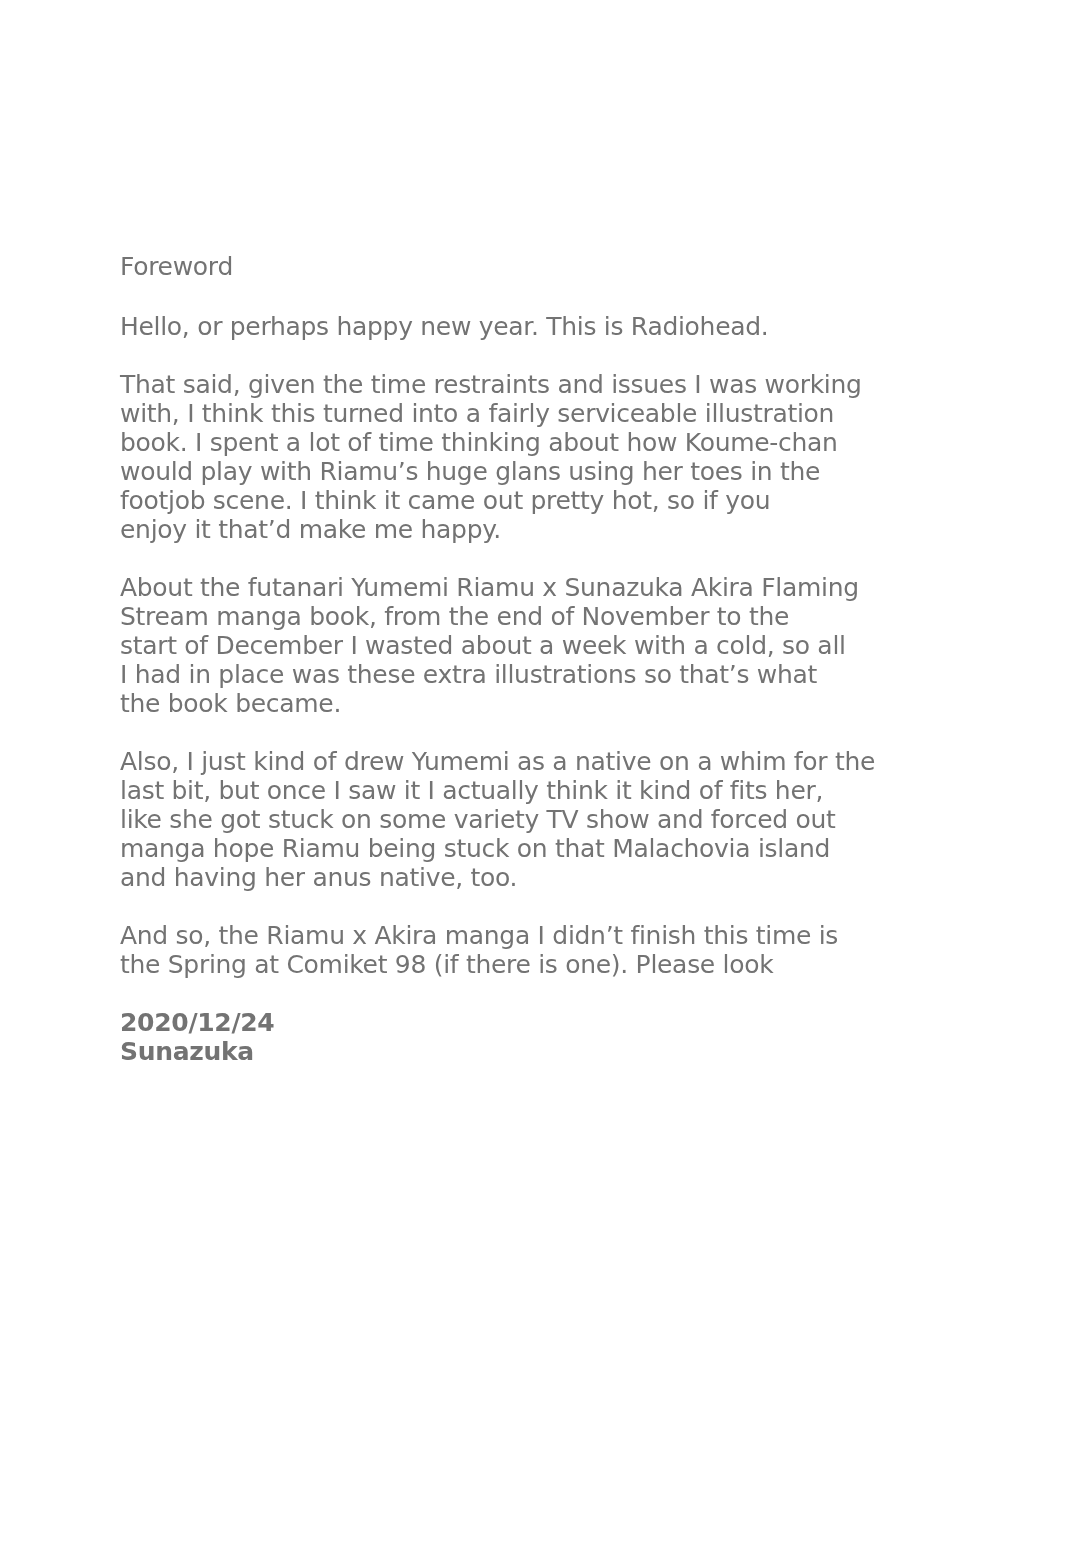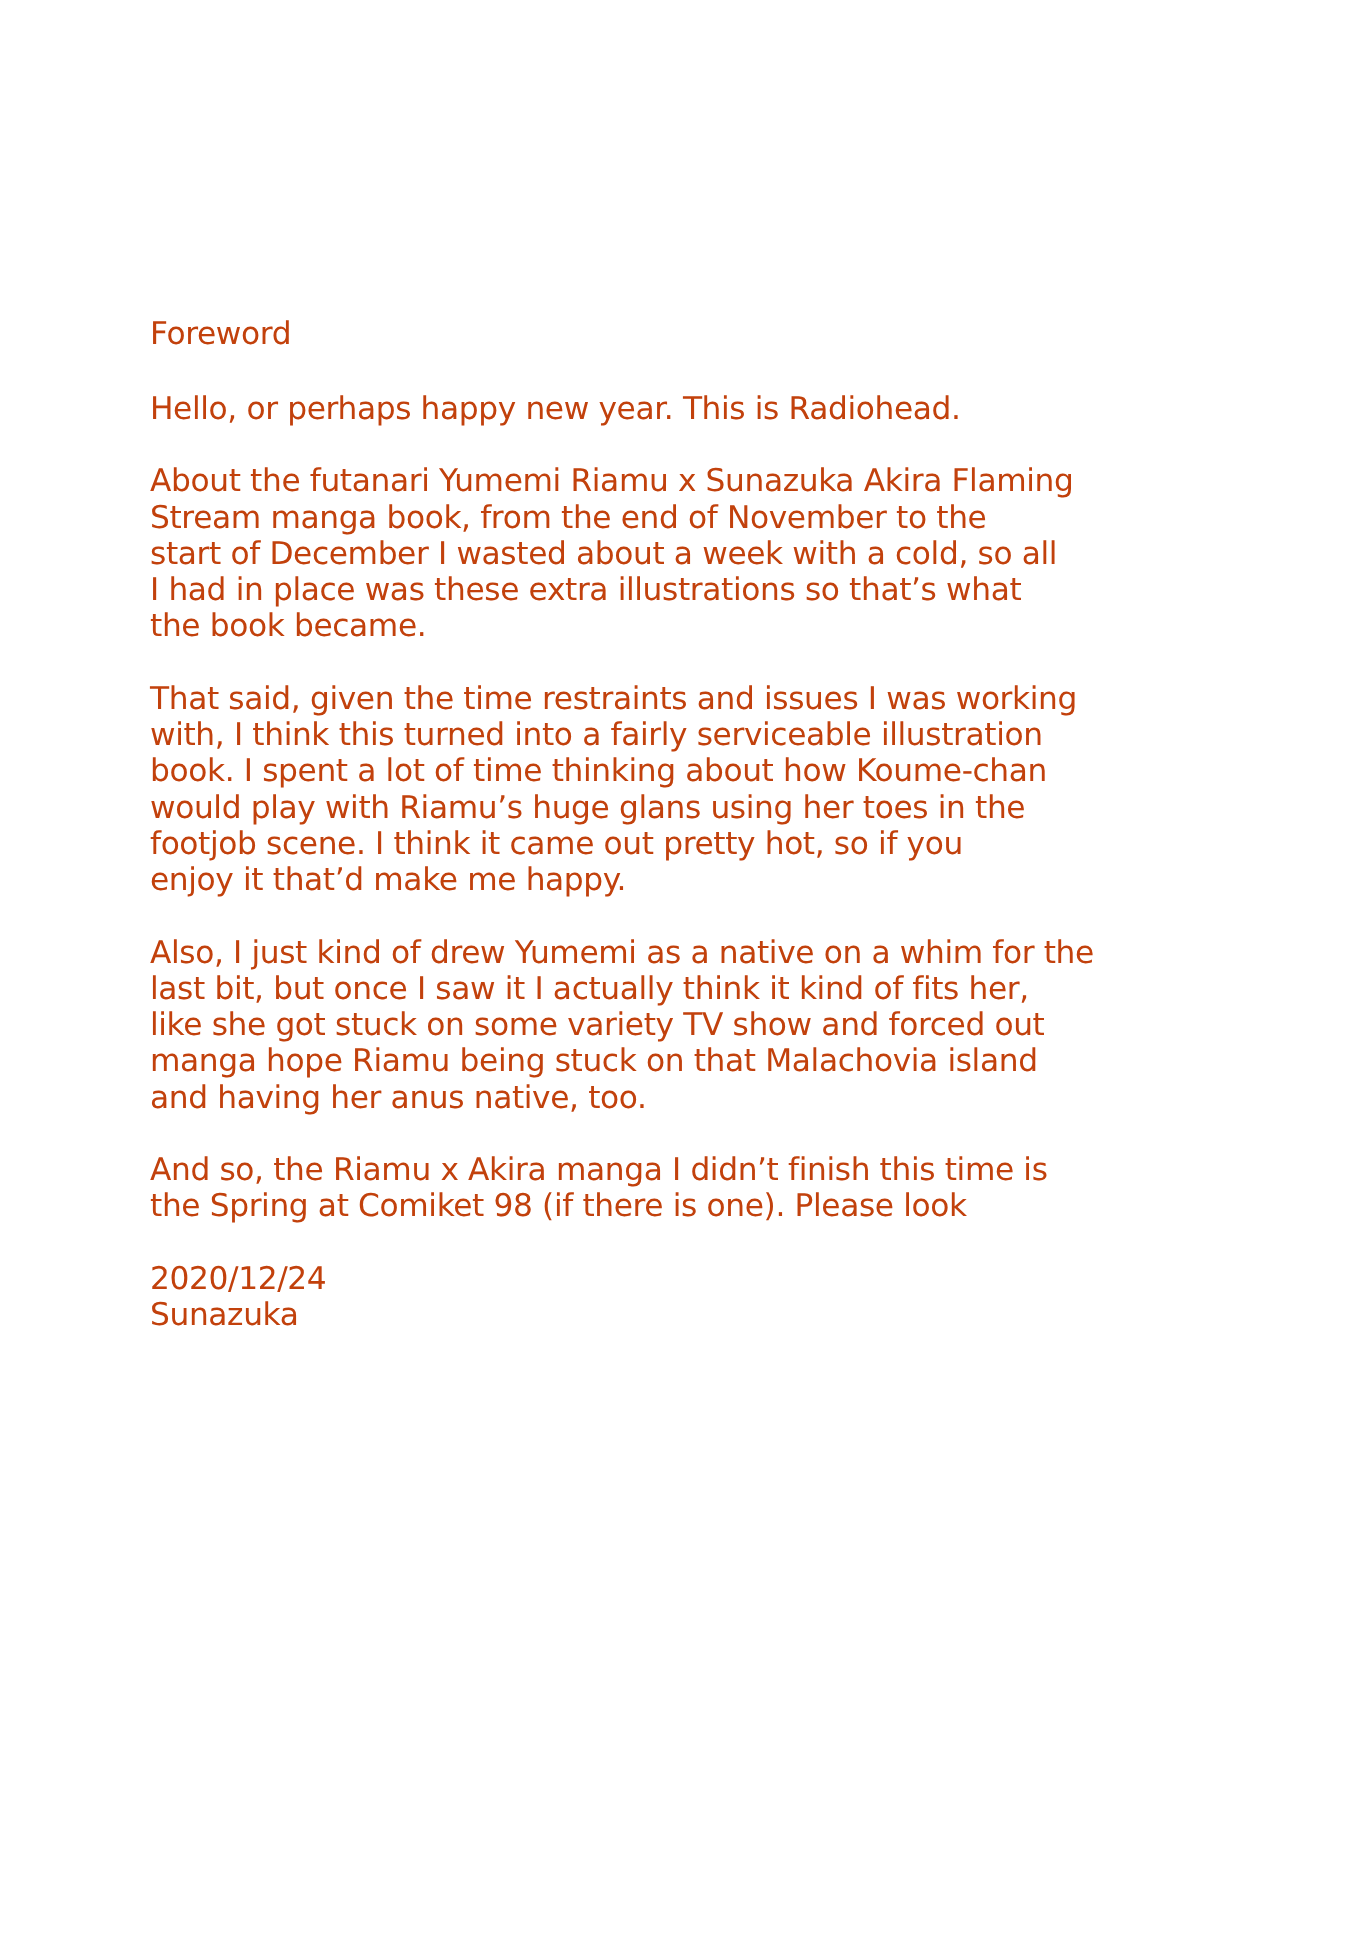--- a/index.html
+++ b/index.html
@@ -11,65 +11,66 @@
     width: 1080px;
     height: 1559px;
     position: relative;
     overflow: hidden;
   }
   .page {
     position: absolute;
     left: 120px;
     top: 252px;
     width: 845px;
-    color: #c2410c;
+    color: #737373;
     font-family: "DejaVu Sans", "Liberation Sans", sans-serif;
     font-size: 25px;
     line-height: 29px;
     letter-spacing: -0.3px;
   }
   .title {
     margin: 0 0 31px 0;
   }
   .para {
     margin: 0 0 29px 0;
   }
   .para:last-child {
     margin-bottom: 4px;
+    font-weight: bold;
   }
   .line {
     white-space: nowrap;
   }
 </style>
 </head>
 <body>
 
 <div class="page">
 
   <div class="title">Foreword</div>
 
   <div class="para">
     <div class="line">Hello, or perhaps happy new year. This is Radiohead.</div>
   </div>
 
   <div class="para">
-    <div class="line">About the futanari Yumemi Riamu x Sunazuka Akira Flaming</div>
-    <div class="line">Stream manga book, from the end of November to the</div>
-    <div class="line">start of December I wasted about a week with a cold, so all</div>
-    <div class="line">I had in place was these extra illustrations so that’s what</div>
-    <div class="line">the book became.</div>
-  </div>
-
-  <div class="para">
     <div class="line">That said, given the time restraints and issues I was working</div>
     <div class="line">with, I think this turned into a fairly serviceable illustration</div>
     <div class="line">book. I spent a lot of time thinking about how Koume-chan</div>
     <div class="line">would play with Riamu’s huge glans using her toes in the</div>
     <div class="line">footjob scene. I think it came out pretty hot, so if you</div>
     <div class="line">enjoy it that’d make me happy.</div>
+  </div>
+
+  <div class="para">
+    <div class="line">About the futanari Yumemi Riamu x Sunazuka Akira Flaming</div>
+    <div class="line">Stream manga book, from the end of November to the</div>
+    <div class="line">start of December I wasted about a week with a cold, so all</div>
+    <div class="line">I had in place was these extra illustrations so that’s what</div>
+    <div class="line">the book became.</div>
   </div>
 
   <div class="para">
     <div class="line">Also, I just kind of drew Yumemi as a native on a whim for the</div>
     <div class="line">last bit, but once I saw it I actually think it kind of fits her,</div>
     <div class="line">like she got stuck on some variety TV show and forced out</div>
     <div class="line">manga hope Riamu being stuck on that Malachovia island</div>
     <div class="line">and having her anus native, too.</div>
   </div>
 

